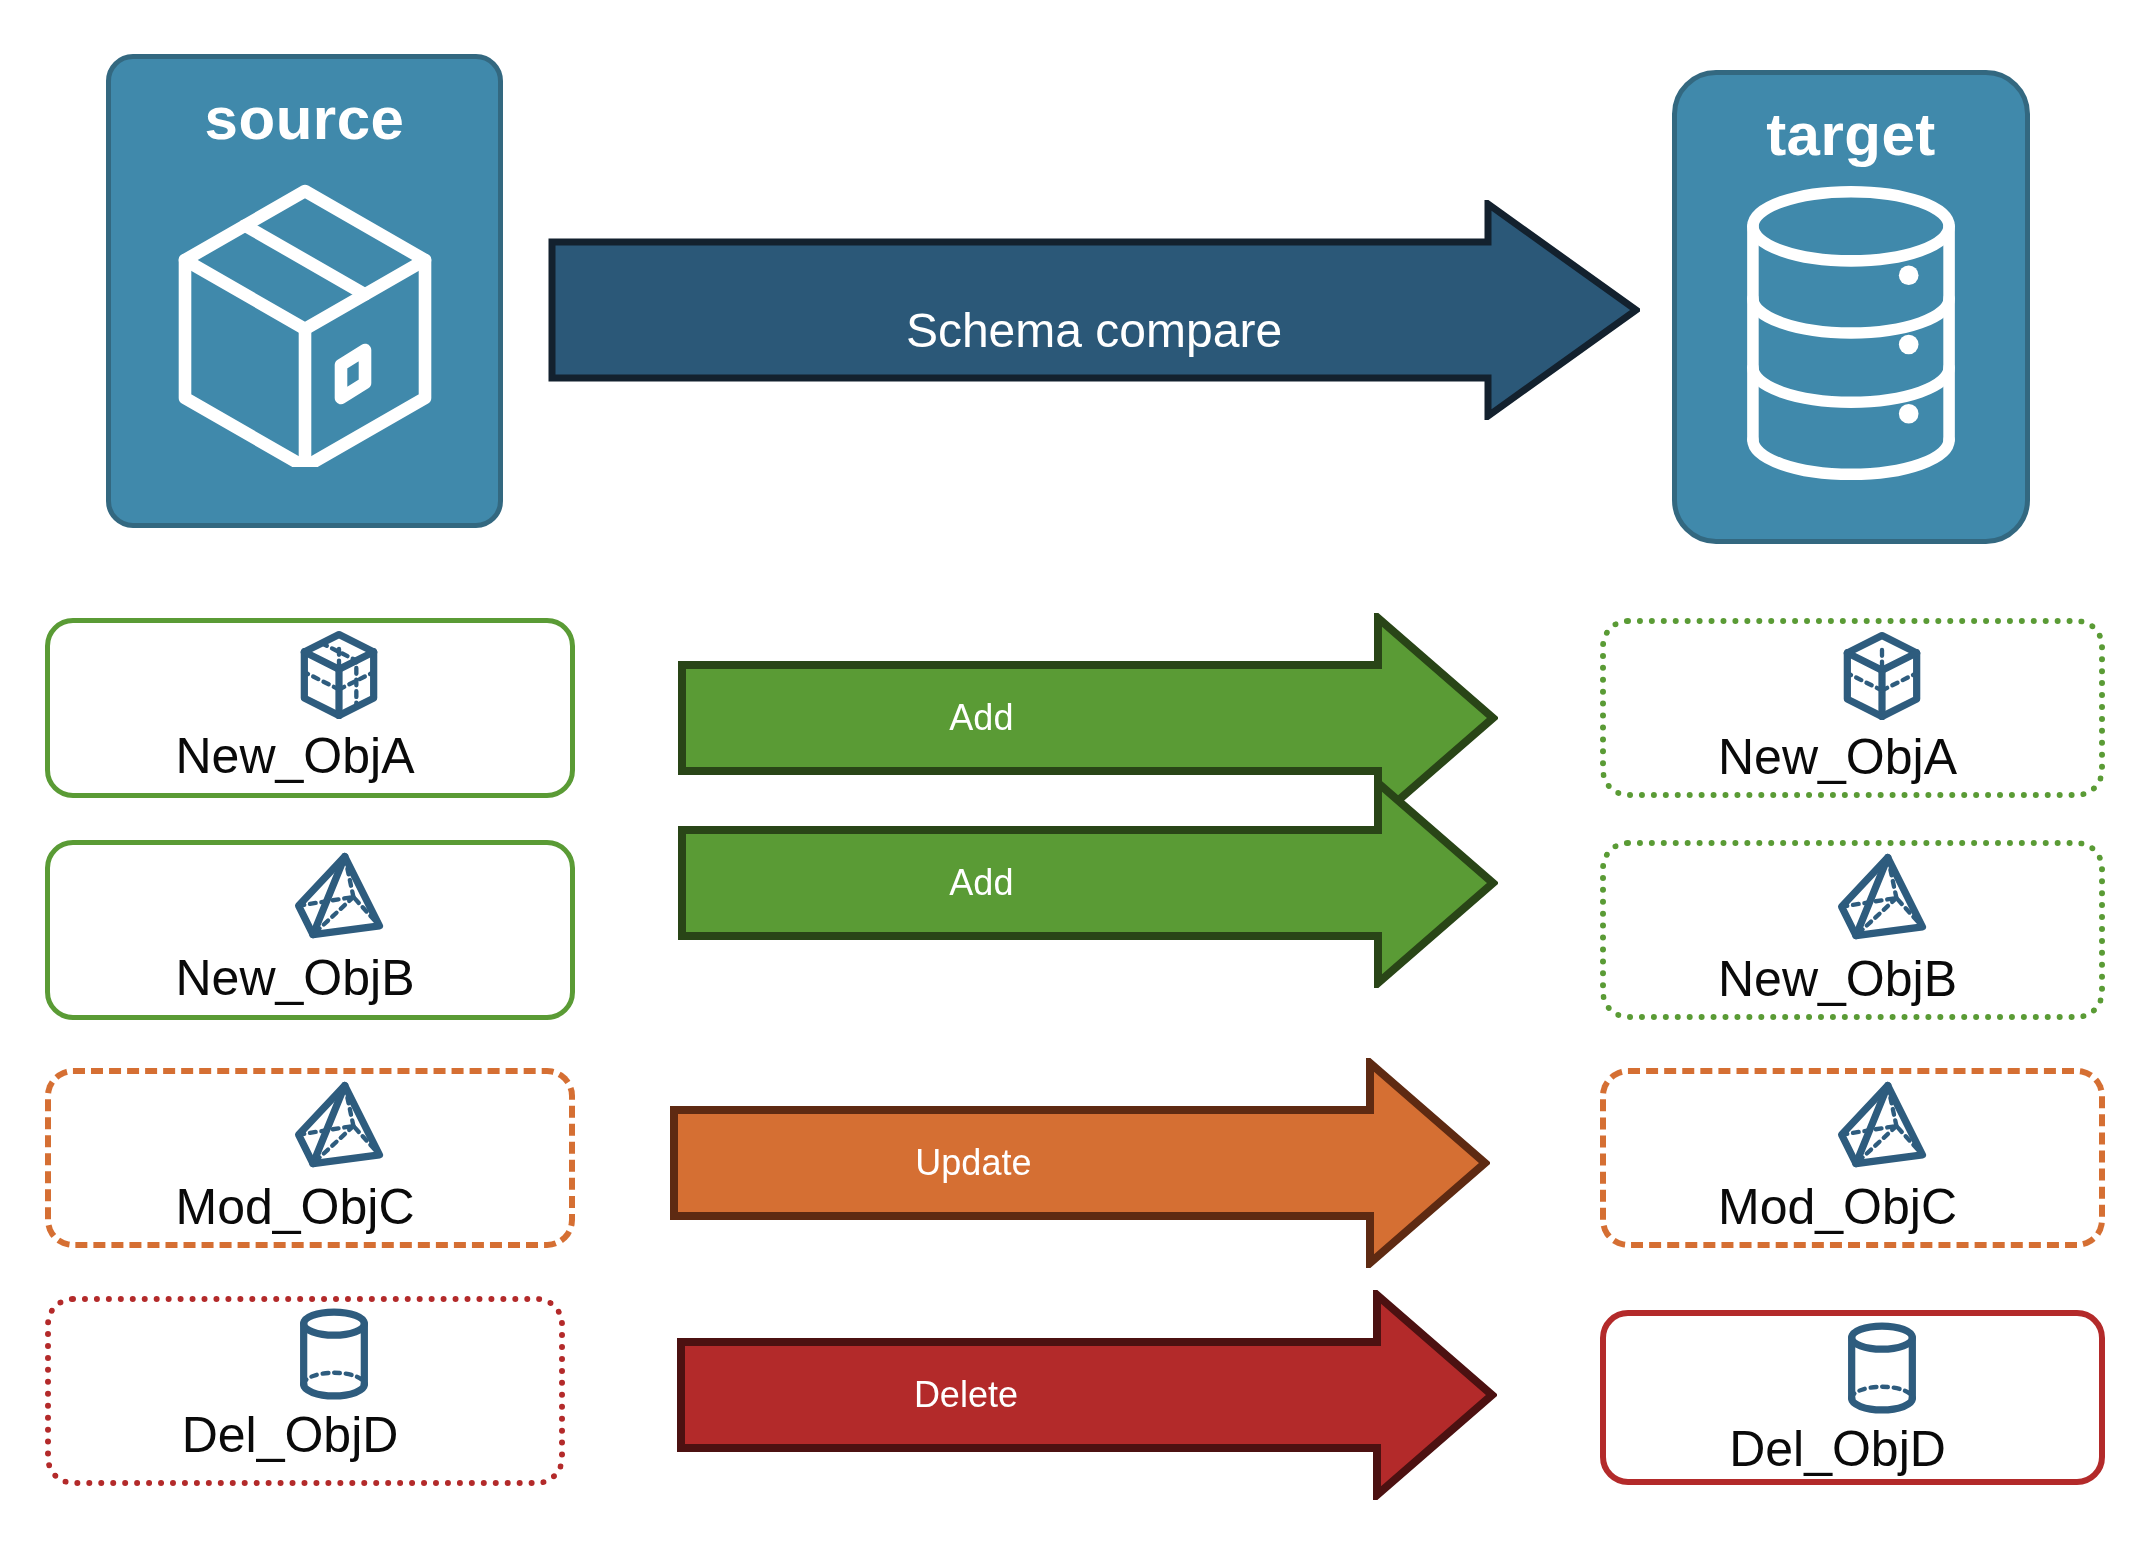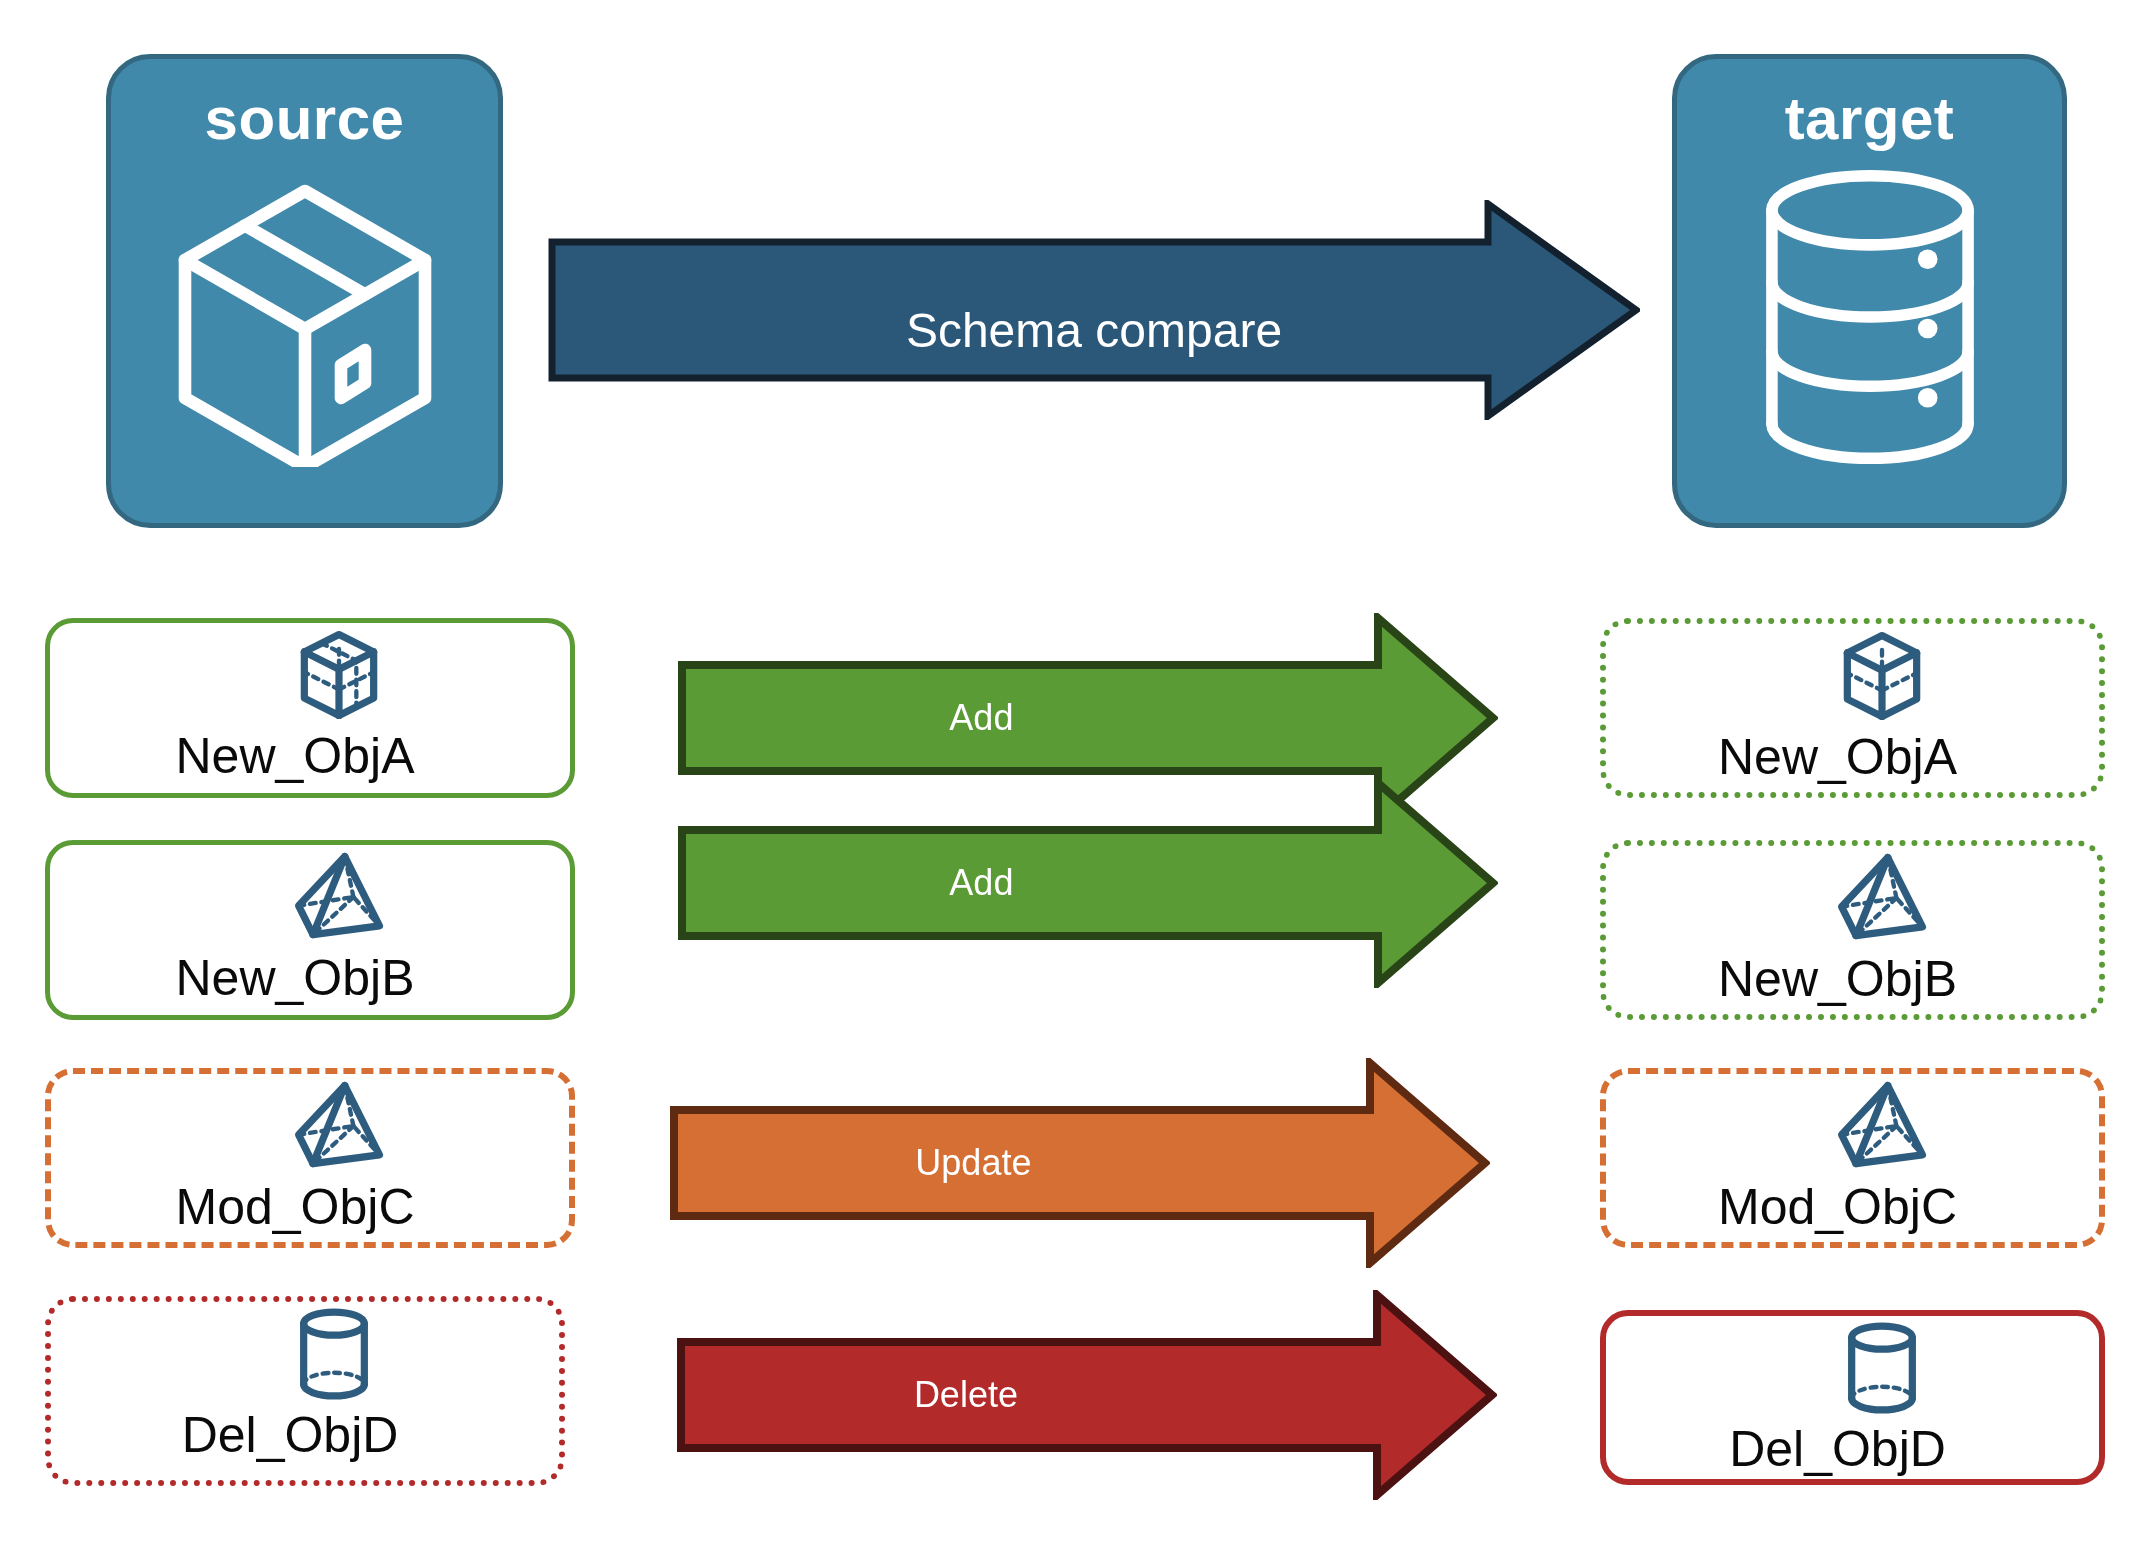--- a/index.html
+++ b/index.html
@@ -103,21 +103,21 @@
     color: #ffffff;
     font-size: 36px;
     pointer-events: none;
   }
 </style>
 </head>
 <body>
 
 <div id="canvas">
 
-  <div class="endpoint" style="left:106px; top:54px; width:397px; height:474px;">
+  <div class="endpoint" style="left:106px; top:54px; width:397px; height:474px;border-radius:27px;">
     <div class="endpoint-title">source</div>
     <div class="endpoint-icon">
       <svg width="300" height="300" viewBox="0 0 100 100" fill="none" stroke="#ffffff" stroke-width="4.2" stroke-linejoin="round" stroke-linecap="round">
 
         <path d="M50 8 L90 31 L90 77 L50 100 L10 77 L10 31 Z"></path>
 
         <path d="M10 31 L50 54 L90 31"></path>
         <path d="M50 54 L50 100"></path>
 
         <path d="M30 19.5 L70 42.5"></path>
@@ -127,21 +127,21 @@
     </div>
   </div>
 
   <div class="big-arrow" style="left:548px; top:200px; width:1092px; height:220px;">
     <svg width="1092" height="220" viewBox="0 0 1092 220" preserveAspectRatio="none">
       <polygon points="4,42 940,42 940,4 1088,110 940,216 940,178 4,178" fill="#2B5878" stroke="#13212E" stroke-width="7" stroke-linejoin="miter"></polygon>
     </svg>
     <div class="lbl">Schema compare</div>
   </div>
 
-  <div class="endpoint" style="left:1672px; top:54px; width:395px; height:474px;">
+  <div class="endpoint" style="left:1672px; top:70px; width:358px; height:474px;">
     <div class="endpoint-title">target</div>
     <div class="endpoint-icon">
       <svg width="232" height="300" viewBox="0 0 80 104" fill="none" stroke="#ffffff" stroke-width="4" stroke-linecap="round">
         <ellipse cx="40" cy="15" rx="34" ry="12"></ellipse>
         <path d="M6 15 L6 89"></path>
         <path d="M74 15 L74 89"></path>
         <path d="M6 89 A34 12 0 0 0 74 89"></path>
         <path d="M6 40 A34 12 0 0 0 74 40"></path>
         <path d="M6 64 A34 12 0 0 0 74 64"></path>
         <circle cx="60" cy="32" r="3.4" fill="#ffffff" stroke="none"></circle>

